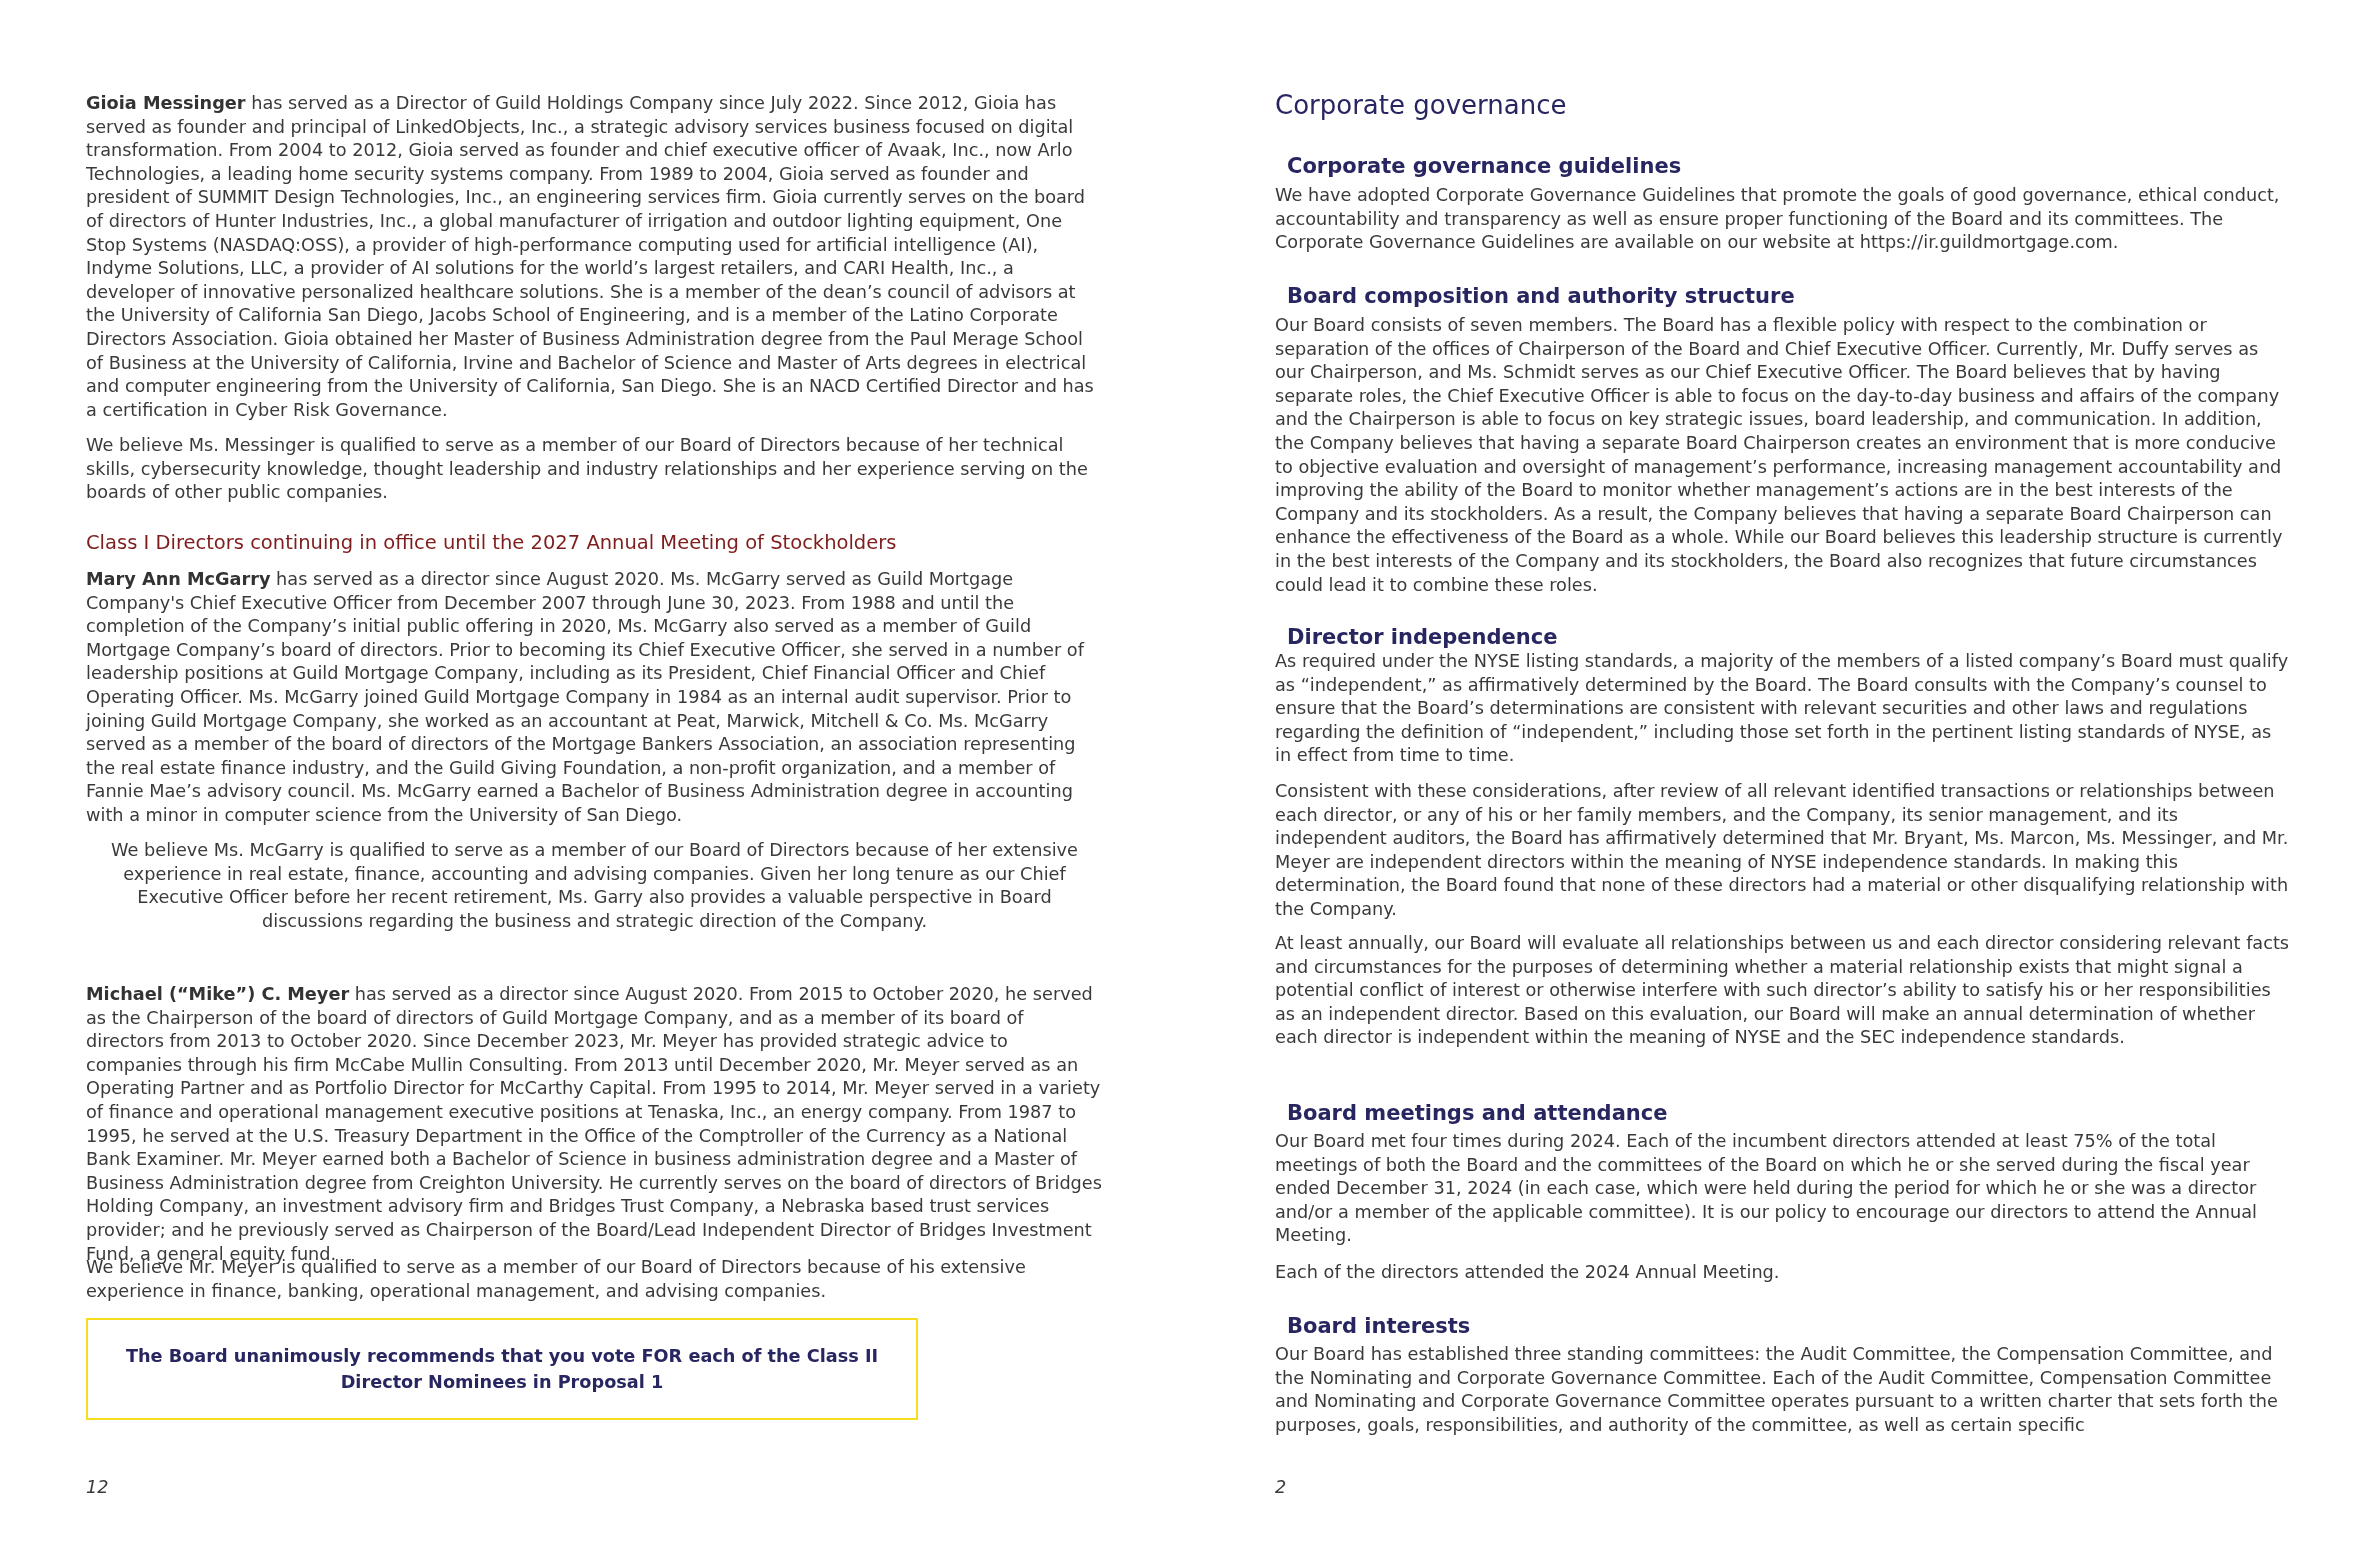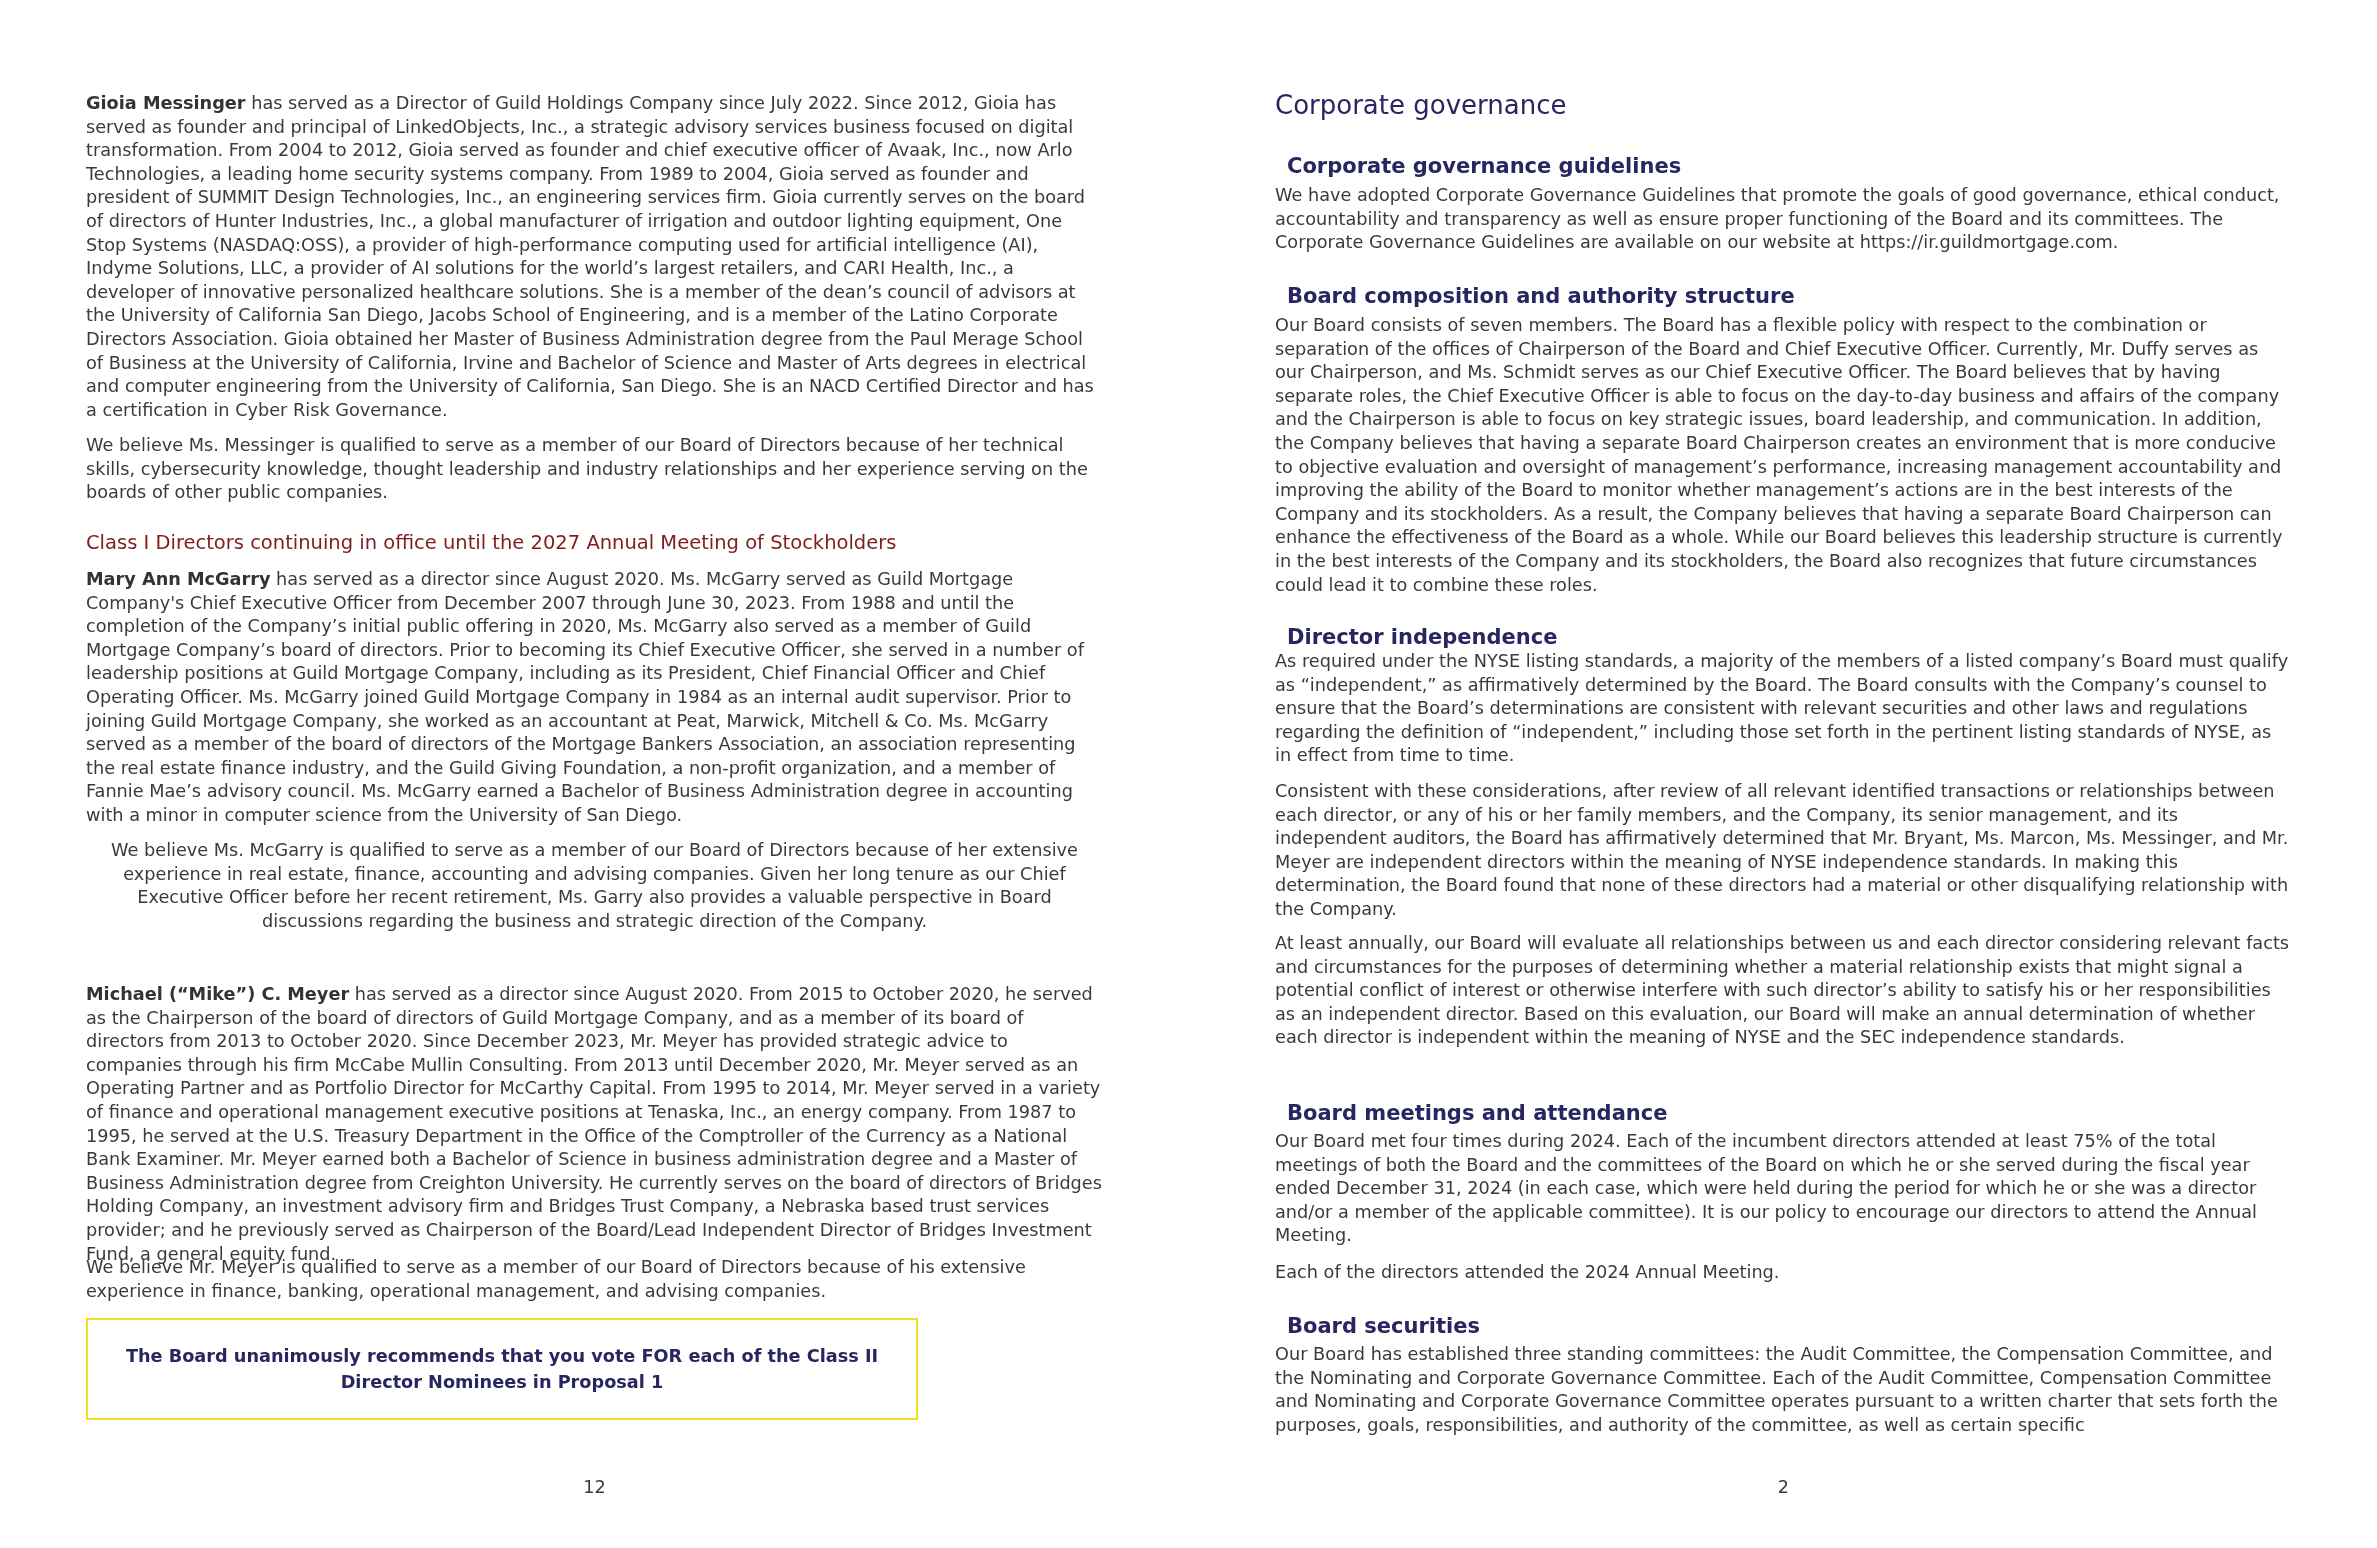--- a/index.html
+++ b/index.html
@@ -10,21 +10,21 @@
   .page-right { left: 1275px; width: 1017px; }
   p { margin: 0; font-size: 17.7px; line-height: 23.6px; color: #3a3a3a; }
   .name { font-weight: bold; color: #333333; }
   .h1 { font-size: 26px; font-weight: normal; color: #282660; margin: 0; line-height: 32px; }
   .h2 { font-size: 21px; font-weight: bold; color: #282660; margin: 12px; line-height: 27px; }
   .h3-class { font-size: 19.5px; font-weight: normal; color: #7f1d1d; margin: 0; line-height: 26px; }
   .callout { position: absolute; left: 0; width: 832px; height: 102px;
              border: 2.2px solid #f7dd1f; box-sizing: border-box;
              display: flex; align-items: center; justify-content: center; text-align: center; }
   .callout-text { font-size: 17.7px; line-height: 26px; font-weight: bold; color: #282660; padding: 0 13px; }
-  .page-num { position: absolute; font-size: 17.7px; color: #3a3a3a; width: 100%; text-align: center; }
+  .page-num { position: absolute; font-size: 17.7px; color: #3a3a3a; width: 100%; text-align: left; font-style: italic; }
   .blk { position: absolute; left: 0; width: 100%; }
 </style>
 </head>
 <body>
 
 <div class="page page-left">
 
   <div class="blk" style="top:92px;">
     <p><span class="name">Gioia Messinger</span><span> has served as a Director of Guild Holdings Company since July 2022. Since 2012, Gioia has served as founder and principal of LinkedObjects, Inc., a strategic advisory services business focused on digital transformation. From 2004 to 2012, Gioia served as founder and chief executive officer of Avaak, Inc., now Arlo Technologies, a leading home security systems company. From 1989 to 2004, Gioia served as founder and president of SUMMIT Design Technologies, Inc., an engineering services firm. Gioia currently serves on the board of directors of Hunter Industries, Inc., a global manufacturer of irrigation and outdoor lighting equipment, One Stop Systems (NASDAQ:OSS), a provider of high-performance computing used for artificial intelligence (AI), Indyme Solutions, LLC, a provider of AI solutions for the world’s largest retailers, and CARI Health, Inc., a developer of innovative personalized healthcare solutions. She is a member of the dean’s council of advisors at the University of California San Diego, Jacobs School of Engineering, and is a member of the Latino Corporate Directors Association. Gioia obtained her Master of Business Administration degree from the Paul Merage School of Business at the University of California, Irvine and Bachelor of Science and Master of Arts degrees in electrical and computer engineering from the University of California, San Diego. She is an NACD Certified Director and has a certification in Cyber Risk Governance.</span></p>
   </div>
@@ -97,21 +97,21 @@
     <div class="h2">Board meetings and attendance</div>
   </div>
   <div class="blk" style="top:1130px;">
     <p>Our Board met four times during 2024. Each of the incumbent directors attended at least 75% of the total meetings of both the Board and the committees of the Board on which he or she served during the fiscal year ended December 31, 2024 (in each case, which were held during the period for which he or she was a director and/or a member of the applicable committee). It is our policy to encourage our directors to attend the Annual Meeting.</p>
   </div>
   <div class="blk" style="top:1261px;">
     <p>Each of the directors attended the 2024 Annual Meeting.</p>
   </div>
 
   <div class="blk" style="top:1301px;">
-    <div class="h2">Board securities</div>
+    <div class="h2">Board interests</div>
   </div>
   <div class="blk" style="top:1343px;">
     <p>Our Board has established three standing committees: the Audit Committee, the Compensation Committee, and the Nominating and Corporate Governance Committee. Each of the Audit Committee, Compensation Committee and Nominating and Corporate Governance Committee operates pursuant to a written charter that sets forth the purposes, goals, responsibilities, and authority of the committee, as well as certain specific</p>
   </div>
 
   <div class="page-num" style="top:1477px;">2</div>
 </div>
 
 
 </body></html>

